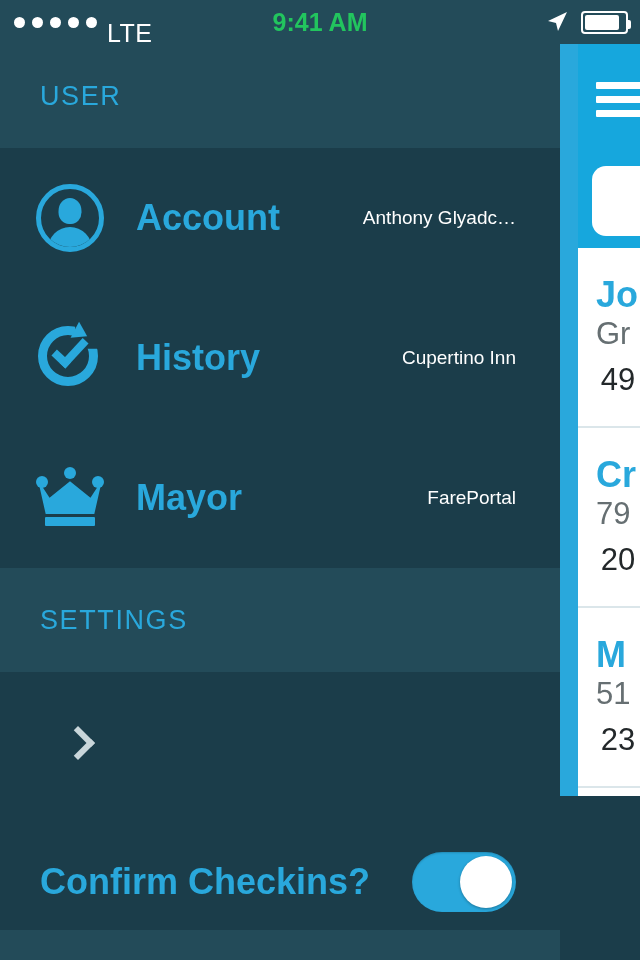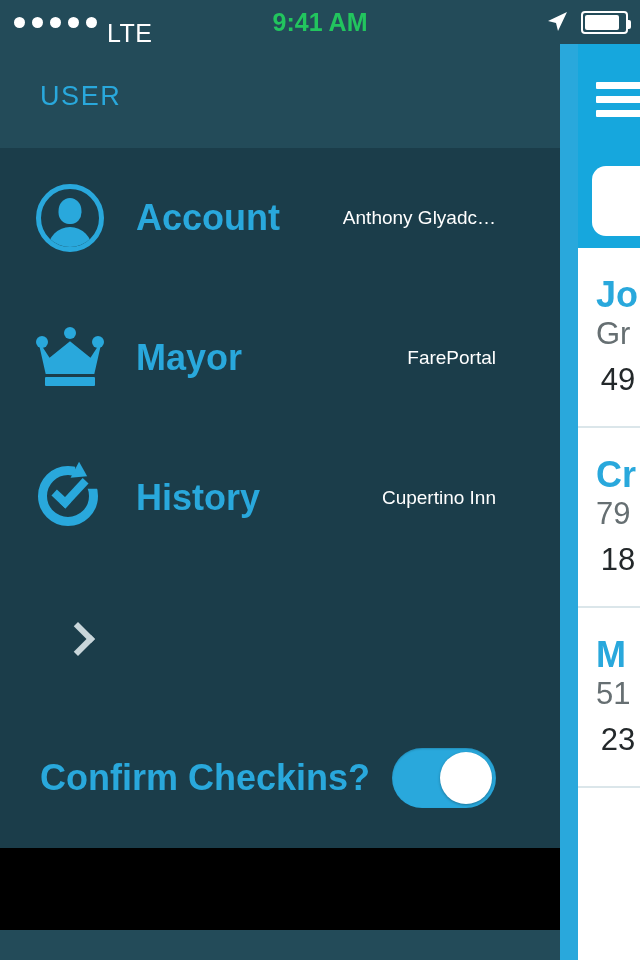--- a/index.html
+++ b/index.html
@@ -95,21 +95,21 @@
     background: #ffffff;
     border-radius: 2px;
   }
 
   
   .drawer {
     position: absolute;
     left: 0; top: 44px;
     width: 560px;
     height: 916px;
-    background: #000000;
+    background: #14b8a6;
     z-index: 30;
     overflow: hidden;
   }
   .section-header {
     height: 104px;
     background: #234b59;
     display: flex;
     align-items: center;
     padding-left: 40px;
     box-sizing: border-box;
@@ -117,21 +117,21 @@
   .section-header .label {
     color: #29a8dc;
     font-size: 27px;
     letter-spacing: 1.6px;
   }
   .row {
     position: relative;
     height: 140px;
     display: flex;
     align-items: center;
-    padding: 0 64px 0 36px;
+    padding: 0 44px 0 36px;
     box-sizing: border-box;
     background: #1b3d4a;
     text-align: center;
   }
   .row-icon {
     width: 68px;
     height: 68px;
     flex: 0 0 68px;
     position: relative;
     margin-right: 32px;
@@ -271,21 +271,21 @@
     border-radius: 50%;
     background: #ffffff;
     box-shadow: 0 1px 3px rgba(0,0,0,0.3);
   }
 
   
   .main-panel {
     position: absolute;
     left: 560px; top: 44px;
     width: 80px;
-    height: 916px;
+    height: 752px;
     background: #7dd3fc;
     z-index: 20;
     overflow: hidden;
   }
   .main-accent {
     position: absolute;
     left: 0; top: 0;
     width: 18px;
     height: 916px;
     background: #29a8dc;
@@ -416,21 +416,21 @@
       </div>
       <div class="cards">
         <div class="card">
           <div class="c-title">Jo</div>
           <div class="c-sub">Gr</div>
           <div class="c-meta">49</div>
         </div>
         <div class="card">
           <div class="c-title">Cr</div>
           <div class="c-sub">79</div>
-          <div class="c-meta">18</div>
+          <div class="c-meta">20</div>
         </div>
         <div class="card">
           <div class="c-title">M</div>
           <div class="c-sub">51</div>
           <div class="c-meta">23</div>
         </div>
       </div>
     </div>
   </div>
 
@@ -442,48 +442,51 @@
 
     <div class="row">
       <div class="row-icon">
         <div class="icon-account">
           <div class="head"></div>
           <div class="body"></div>
         </div>
       </div>
       <span class="row-title">Account</span>
       <span class="row-value">Anthony Glyadc…</span>
+    </div>
+
+    <div class="row">
+      <div class="row-icon">
+        <div class="icon-history">
+          <div class="ring"></div>
+          <div class="arrow"></div>
+          <div class="check"></div>
+        </div>
+      </div>
+      <span class="row-title">History</span>
+      <span class="row-value">Cupertino Inn</span>
     </div>
 
     <div class="row">
       <div class="row-icon">
         <div class="icon-crown">
           <div class="ball b1"></div>
           <div class="ball b2"></div>
           <div class="ball b3"></div>
           <div class="cr-body"></div>
           <div class="cr-base"></div>
         </div>
       </div>
       <span class="row-title">Mayor</span>
       <span class="row-value">FarePortal</span>
     </div>
 
-    <div class="row">
-      <div class="row-icon">
-        <div class="icon-history">
-          <div class="ring"></div>
-          <div class="arrow"></div>
-          <div class="check"></div>
-        </div>
-      </div>
-      <span class="row-title">History</span>
-      <span class="row-value">Cupertino Inn</span>
-    </div>
-
+    <div class="section-header">
+      <span class="label">SETTINGS</span>
+    </div>
 
     <div class="row no-icon">
       <span class="row-chevron"></span>
     </div>
 
     <div class="row no-icon">
       <span class="row-title">Confirm Checkins?</span>
       <div class="toggle">
         <div class="knob"></div>
       </div>

